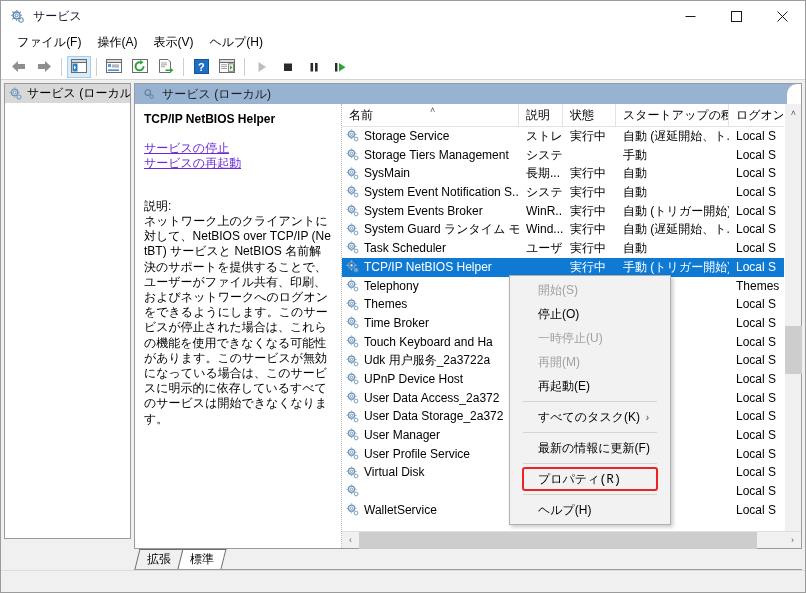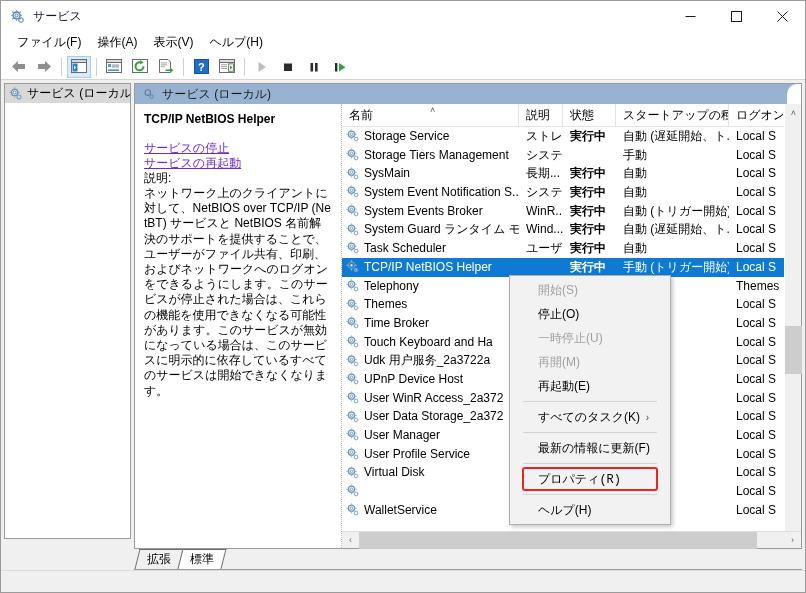--- a/index.html
+++ b/index.html
@@ -181,20 +181,21 @@
   .det-link {
     font-size: 12px;
     color: #6d28d9;
     text-decoration: underline;
     display: block;
     line-height: 15px;
     white-space: nowrap;
   }
   .det-desc-label {
     font-size: 12px;
+    margin-top: 28px;
     line-height: 15px;
   }
   .det-desc-body {
     font-size: 12px;
     line-height: 15.2px;
     word-break: break-all;
   }
 
   
   .listcol {
@@ -256,21 +257,21 @@
     height: 18.7px;
     line-height: 18.7px;
   }
   .cell.name {
     width: 177px; flex: 0 0 177px;
     display: flex; align-items: center;
     padding-left: 3px;
   }
   .cell.name .svc-ico { width: 16px; height: 16px; flex: 0 0 auto; margin-right: 3px; }
   .cell.desc  { width: 44px;  flex: 0 0 44px; }
-  .cell.state { width: 53px;  flex: 0 0 53px; font-weight: bold; }
+  .cell.state { width: 53px;  flex: 0 0 53px; }
   .cell.start { width: 113px; flex: 0 0 113px; }
   .cell.logon { width: 54px;  flex: 0 0 54px; }
 
   
   .vscroll {
     position: absolute;
     right: 0; top: 0; bottom: 0;
     width: 17px;
     background: #f0f0f0;
     border-left: 1px solid #fff;
@@ -965,21 +966,21 @@
                           <rect x="5.9" y="1.3" width="1.25" height="1.7"></rect>
                           <rect x="5.9" y="9.7" width="1.25" height="1.7"></rect>
                           <rect x="1.5" y="5.7" width="1.7" height="1.25"></rect>
                           <rect x="9.9" y="5.7" width="1.7" height="1.25"></rect>
                         </g>
                         <g fill="none" stroke="#7ba2c6" stroke-width="1">
                           <circle cx="11.1" cy="11" r="1.9"></circle>
                         </g>
                         <circle cx="11.1" cy="11" r="0.8" fill="#ffffff"></circle>
                       </svg></span>
-                    <span>User WinR Access_2a372</span>
+                    <span>User Data Access_2a372</span>
                   </div>
                   <div class="cell desc"></div>
                   <div class="cell state"></div>
                   <div class="cell start"></div>
                   <div class="cell logon">Local S</div>
                 </div>
                 <div class="lv-row">
                   <div class="cell name">
                     <span class="svc-ico"><svg width="16" height="16" viewBox="0 0 16 16">
                         <g fill="none" stroke="#6e93b8" stroke-width="1.25">

